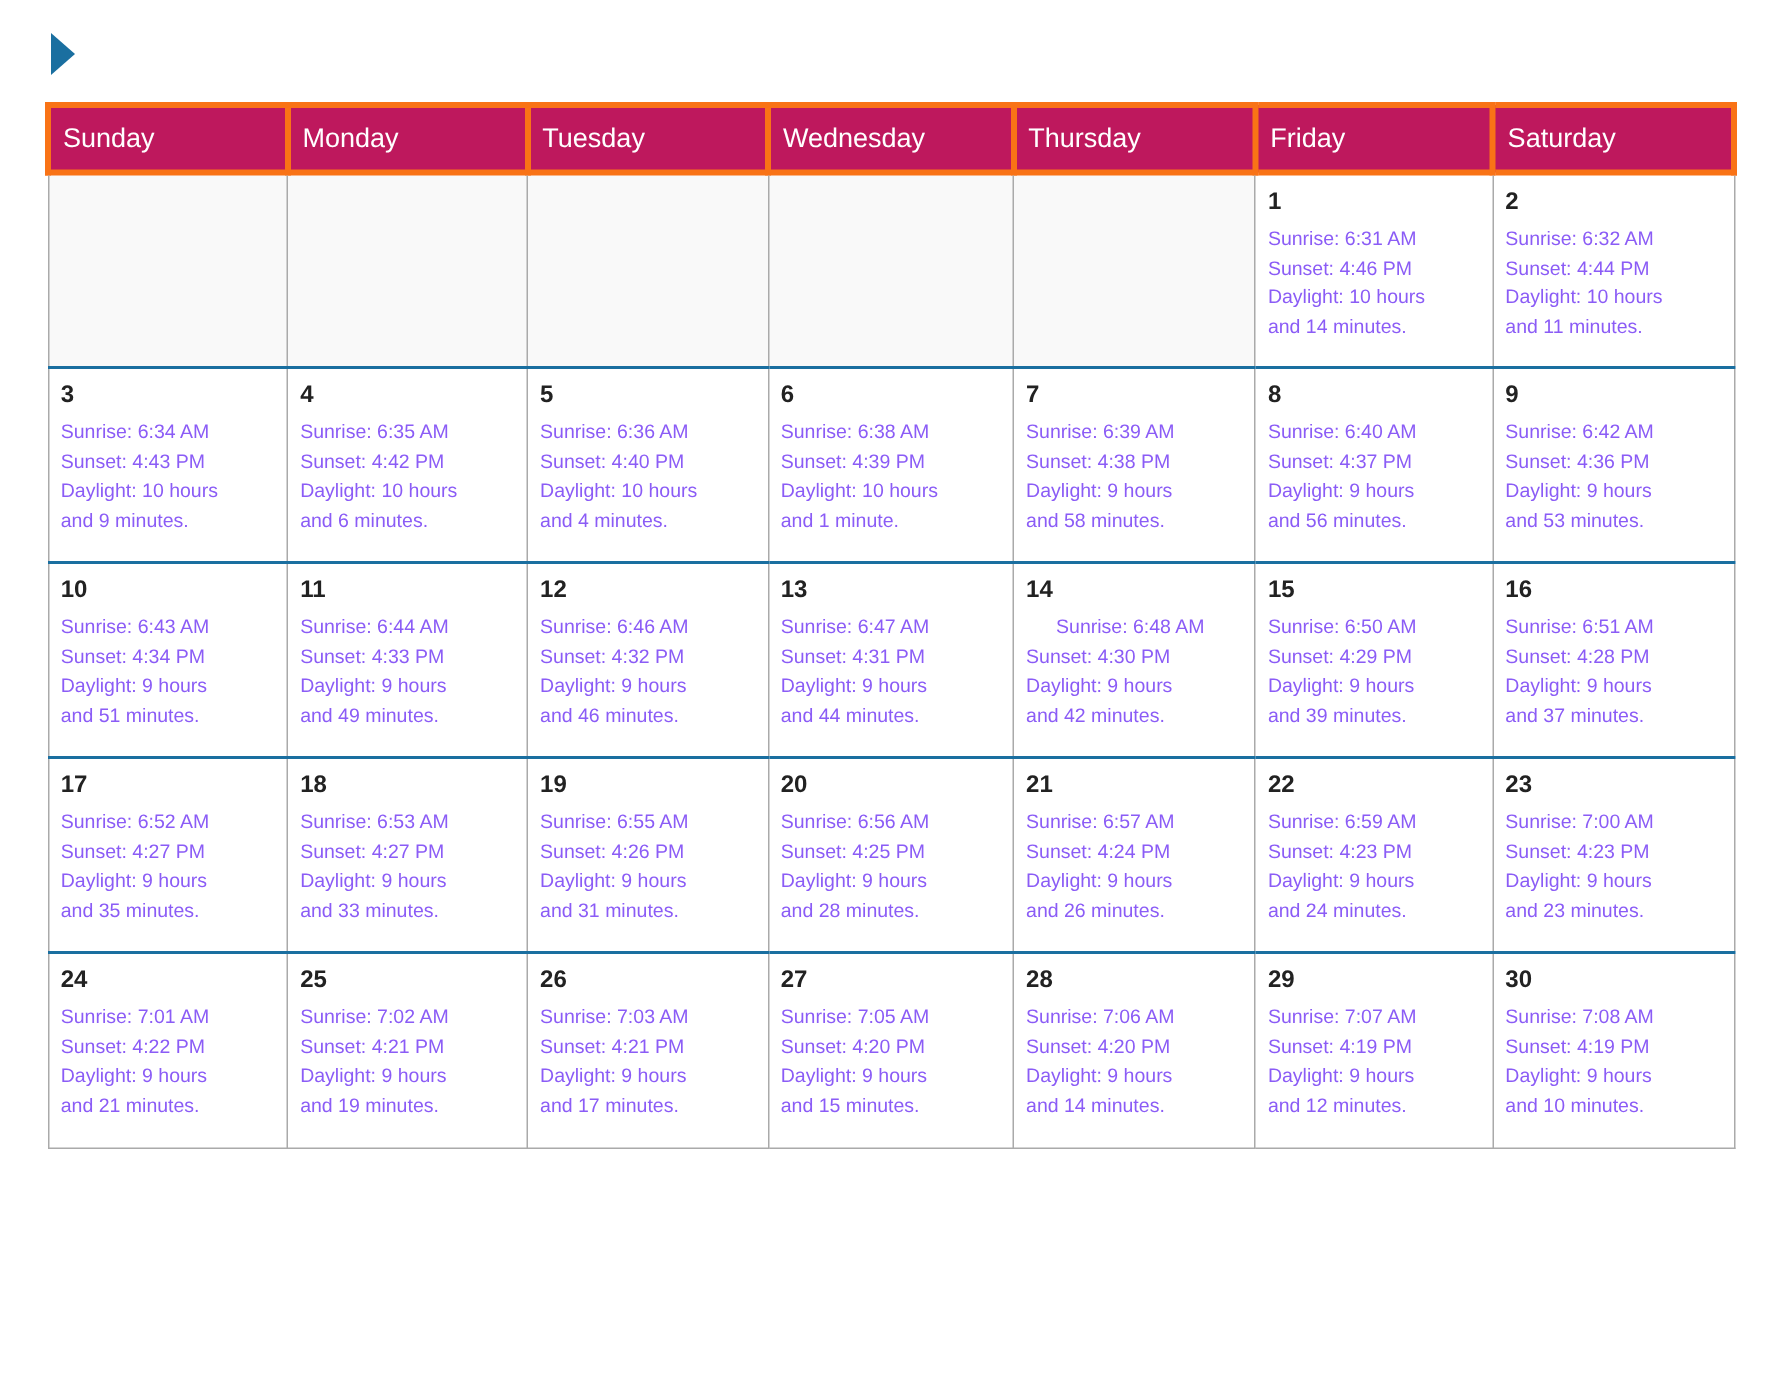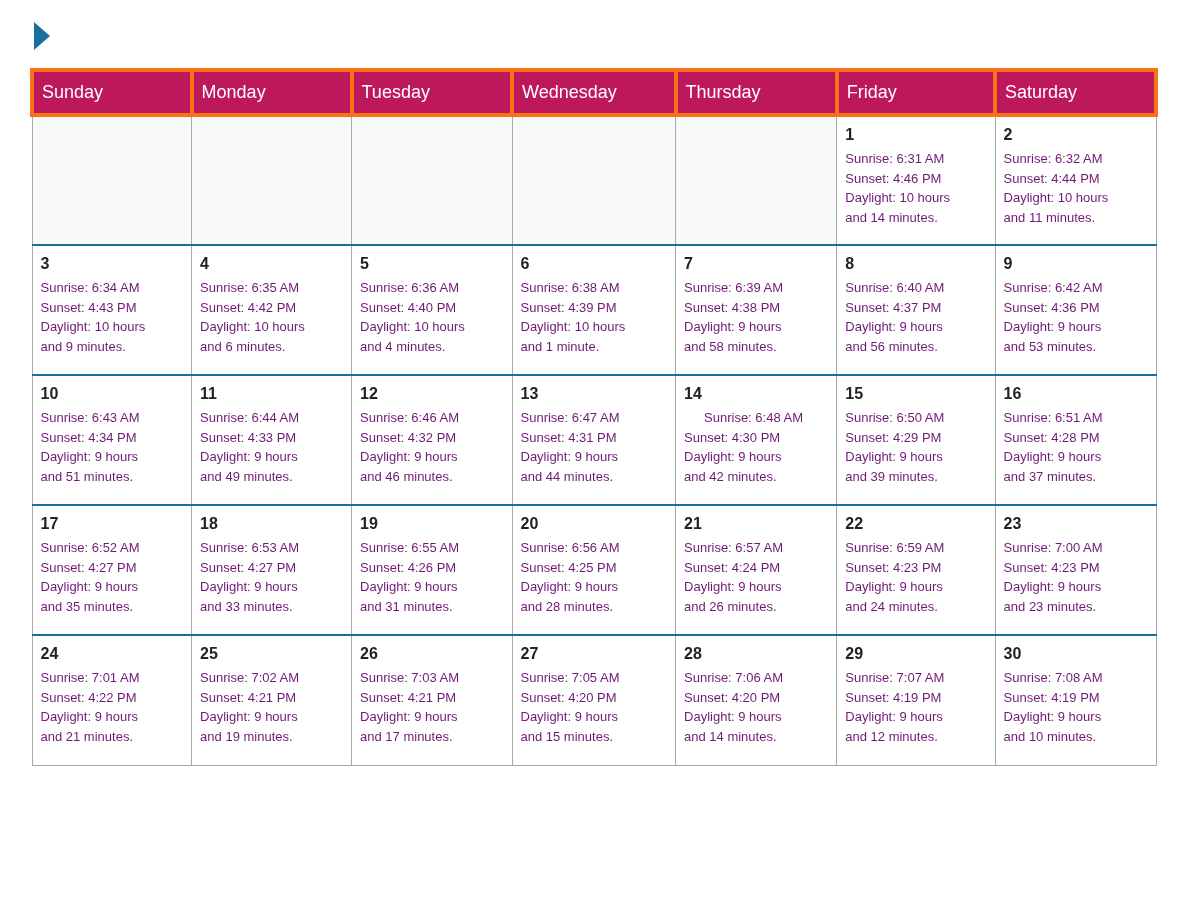--- a/index.html
+++ b/index.html
@@ -86,21 +86,21 @@
       line-height: 1.5;
     }
     .day-num {
       font-size: 16px;
       font-weight: bold;
       color: #222;
       display: block;
       margin-bottom: 2px;
     }
     .day-info {
-      color: #701a75;
+      color: #8b5cf6;
       font-size: 13px;
       line-height: 1.5;
     }
     .empty-cell {
       background: #f9f9f9;
     }
     .row-divider td {
       border-top: 2px solid #1a6fa0;
     }
   </style>

